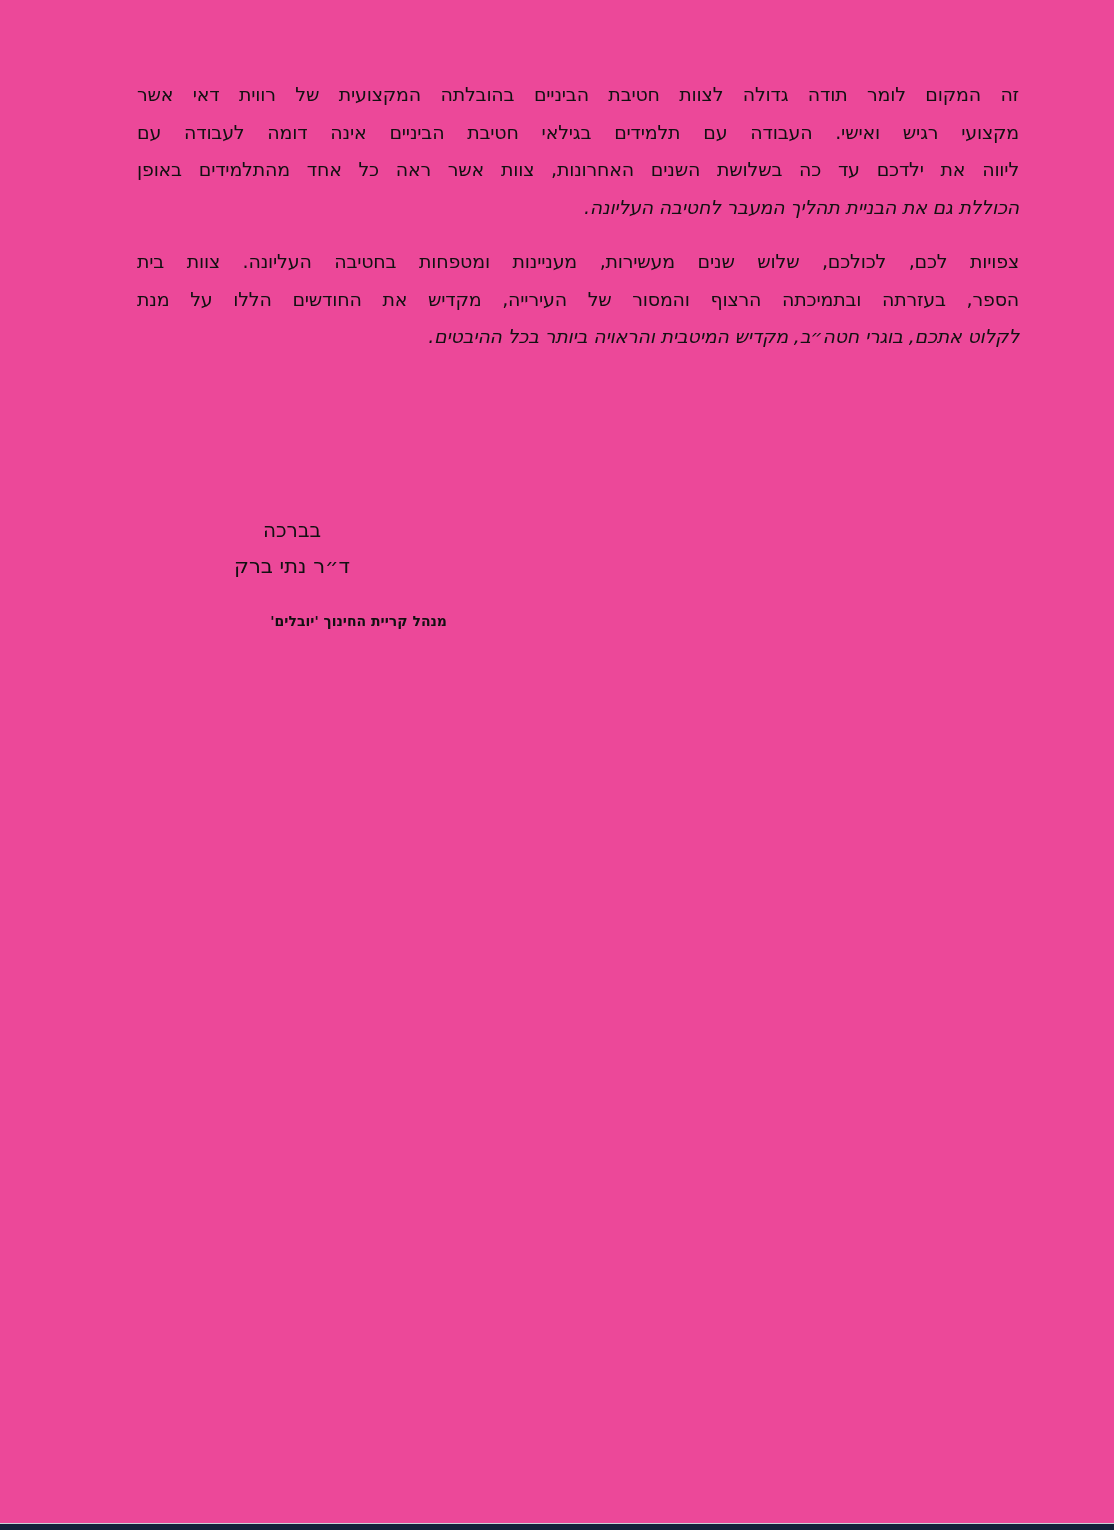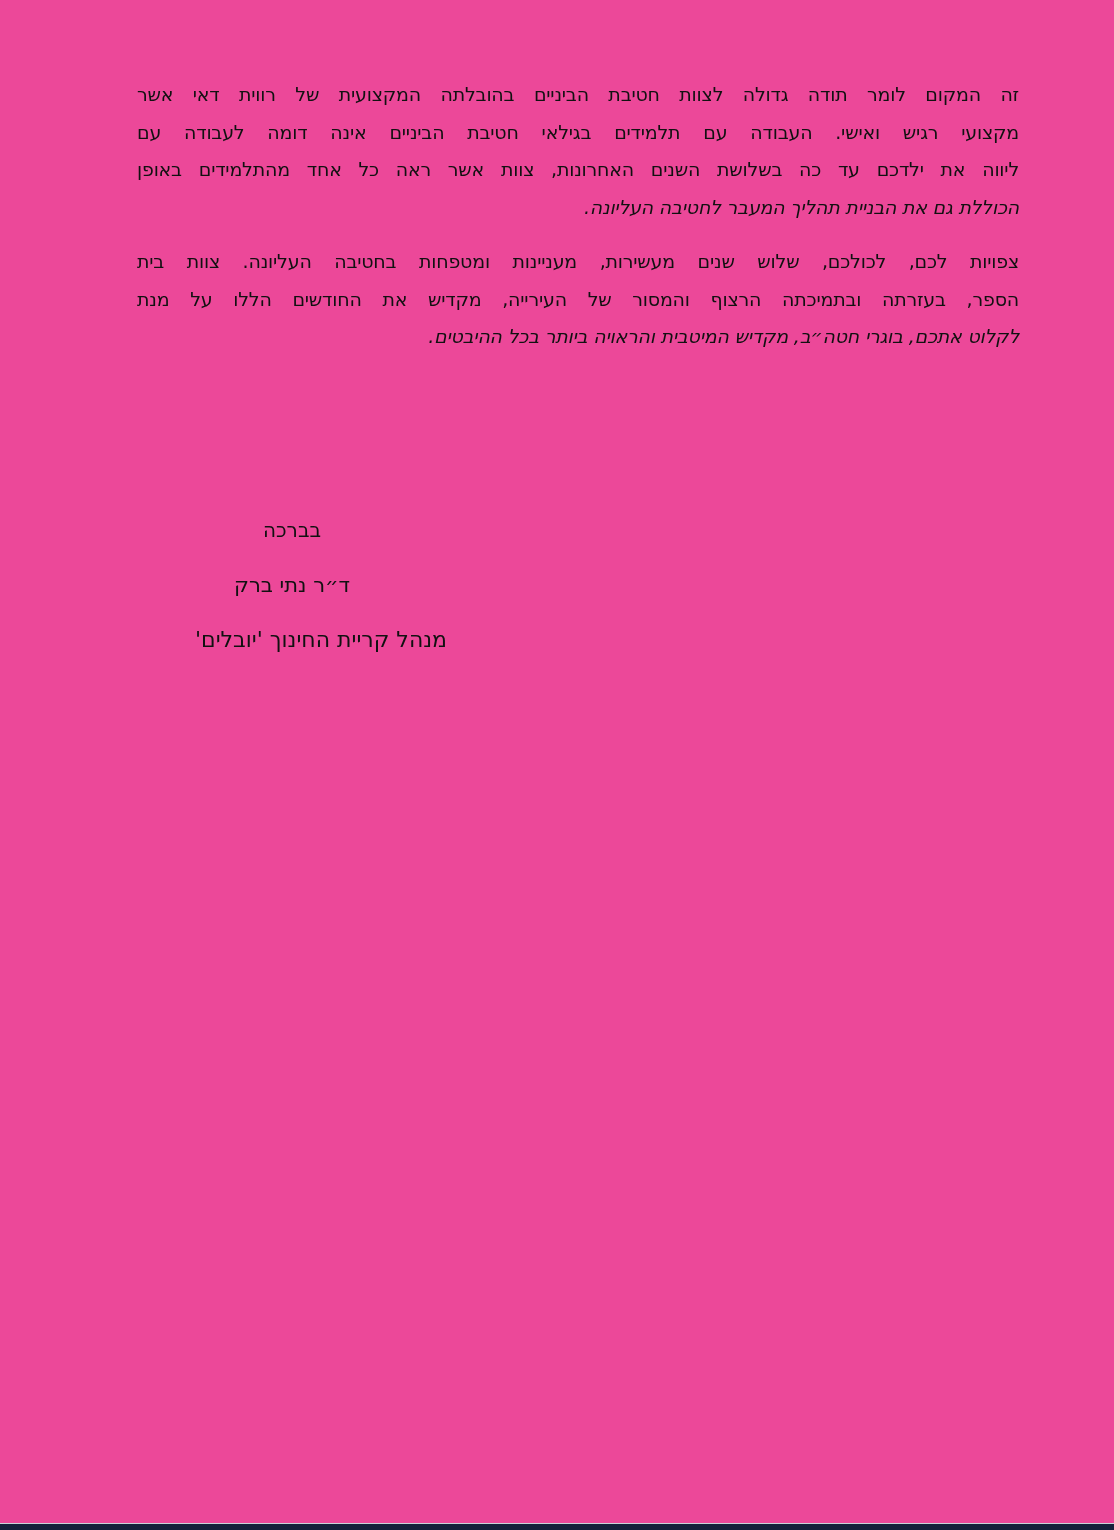--- a/index.html
+++ b/index.html
@@ -51,32 +51,31 @@
       position: absolute;
       left: 137px;
       width: 310px;
       top: 512px;
       direction: rtl;
       text-align: center;
     }
     .sig-greeting {
       font-size: 20px;
       line-height: 36px;
-      margin-bottom: 19px;
       padding-left: 0px;
     }
     .sig-name {
       font-size: 21px;
       font-weight: normal;
       line-height: 36px;
       margin-bottom: 19px;
     }
     .sig-title {
-      font-size: 22px;
-      font-weight: normal;
+      font-size: 14px;
+      font-weight: bold;
       line-height: 36px;
       text-align: right;
     }
     .bottom-bar {
       position: absolute;
       left: 0;
       bottom: 0;
       width: 1114px;
       height: 6px;
       background: #15203a;

